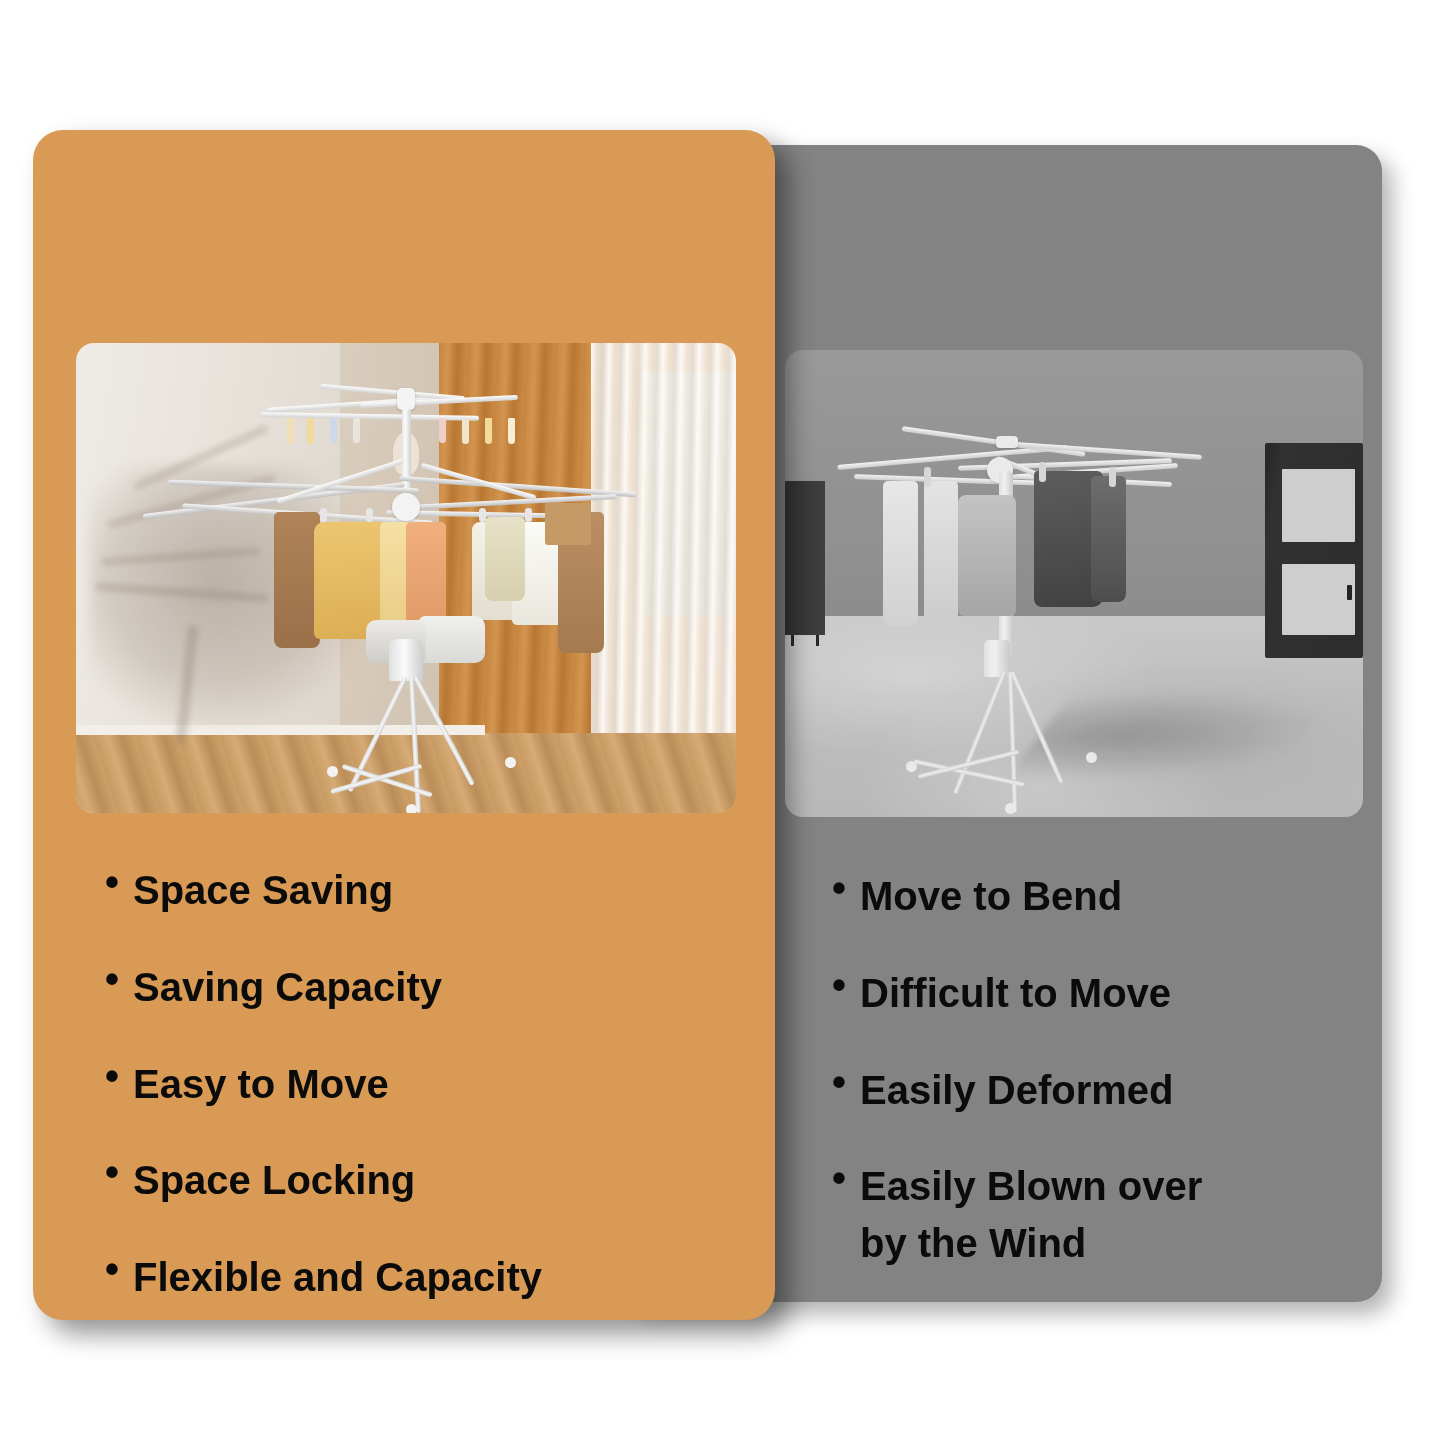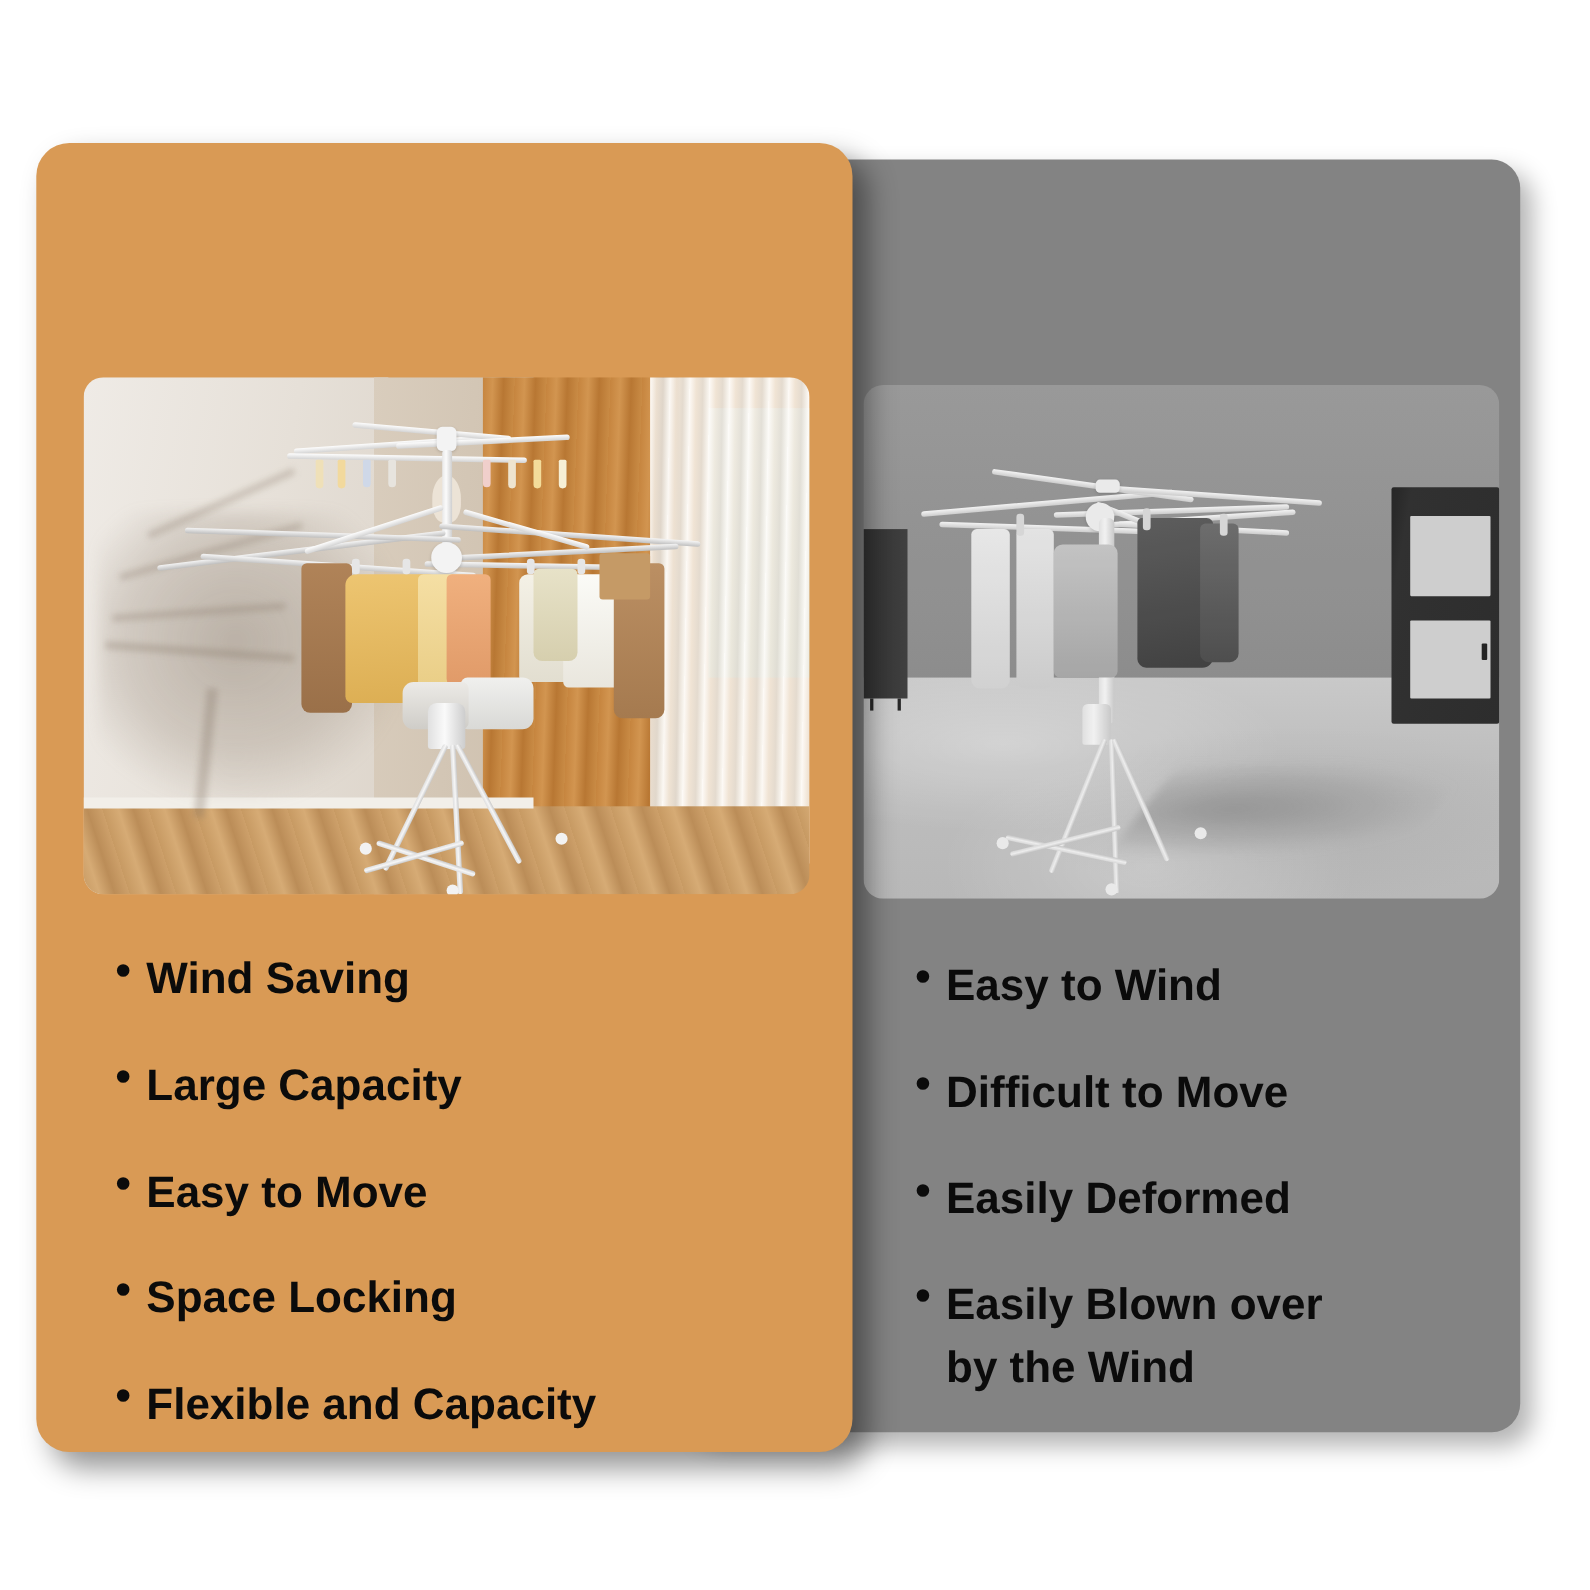--- a/index.html
+++ b/index.html
@@ -340,21 +340,21 @@
         <div class="garment" style="left:53%;top:27%;width:6%;height:27%;background:linear-gradient(180deg,#6b6b6b,#4a4a4a);"></div>
         <div class="clip" style="left:24%;top:25%;background:#ddd;"></div>
         <div class="clip" style="left:44%;top:24%;background:#ddd;"></div>
         <div class="clip" style="left:56%;top:25%;background:#ddd;"></div>
       </div>
     </div>
 
     <ul class="bullets" id="other-bullets">
       <li>
         <span class="dot">•</span>
-        <span class="btext">Easy to Wind</span>
+        <span class="btext">Move to Bend</span>
       </li>
       <li>
         <span class="dot">•</span>
         <span class="btext">Difficult to Move</span>
       </li>
       <li>
         <span class="dot">•</span>
         <span class="btext">Easily Deformed</span>
       </li>
       <li>
@@ -439,25 +439,25 @@
         <div class="rack-leg" style="left:52%;top:90%;height:20%;transform:rotate(74deg);"></div>
         <div class="rack-foot" style="left:38%;top:90%;"></div>
         <div class="rack-foot" style="left:65%;top:88%;"></div>
         <div class="rack-foot" style="left:50%;top:98%;"></div>
       </div>
     </div>
 
     <ul class="bullets" id="our-bullets">
       <li>
         <span class="dot">•</span>
-        <span class="btext">Wind Saving</span>
-      </li>
-      <li>
-        <span class="dot">•</span>
-        <span class="btext">Large Capacity</span>
+        <span class="btext">Space Saving</span>
+      </li>
+      <li>
+        <span class="dot">•</span>
+        <span class="btext">Saving Capacity</span>
       </li>
       <li>
         <span class="dot">•</span>
         <span class="btext">Easy to Move</span>
       </li>
       <li>
         <span class="dot">•</span>
         <span class="btext">Space Locking</span>
       </li>
       <li>

